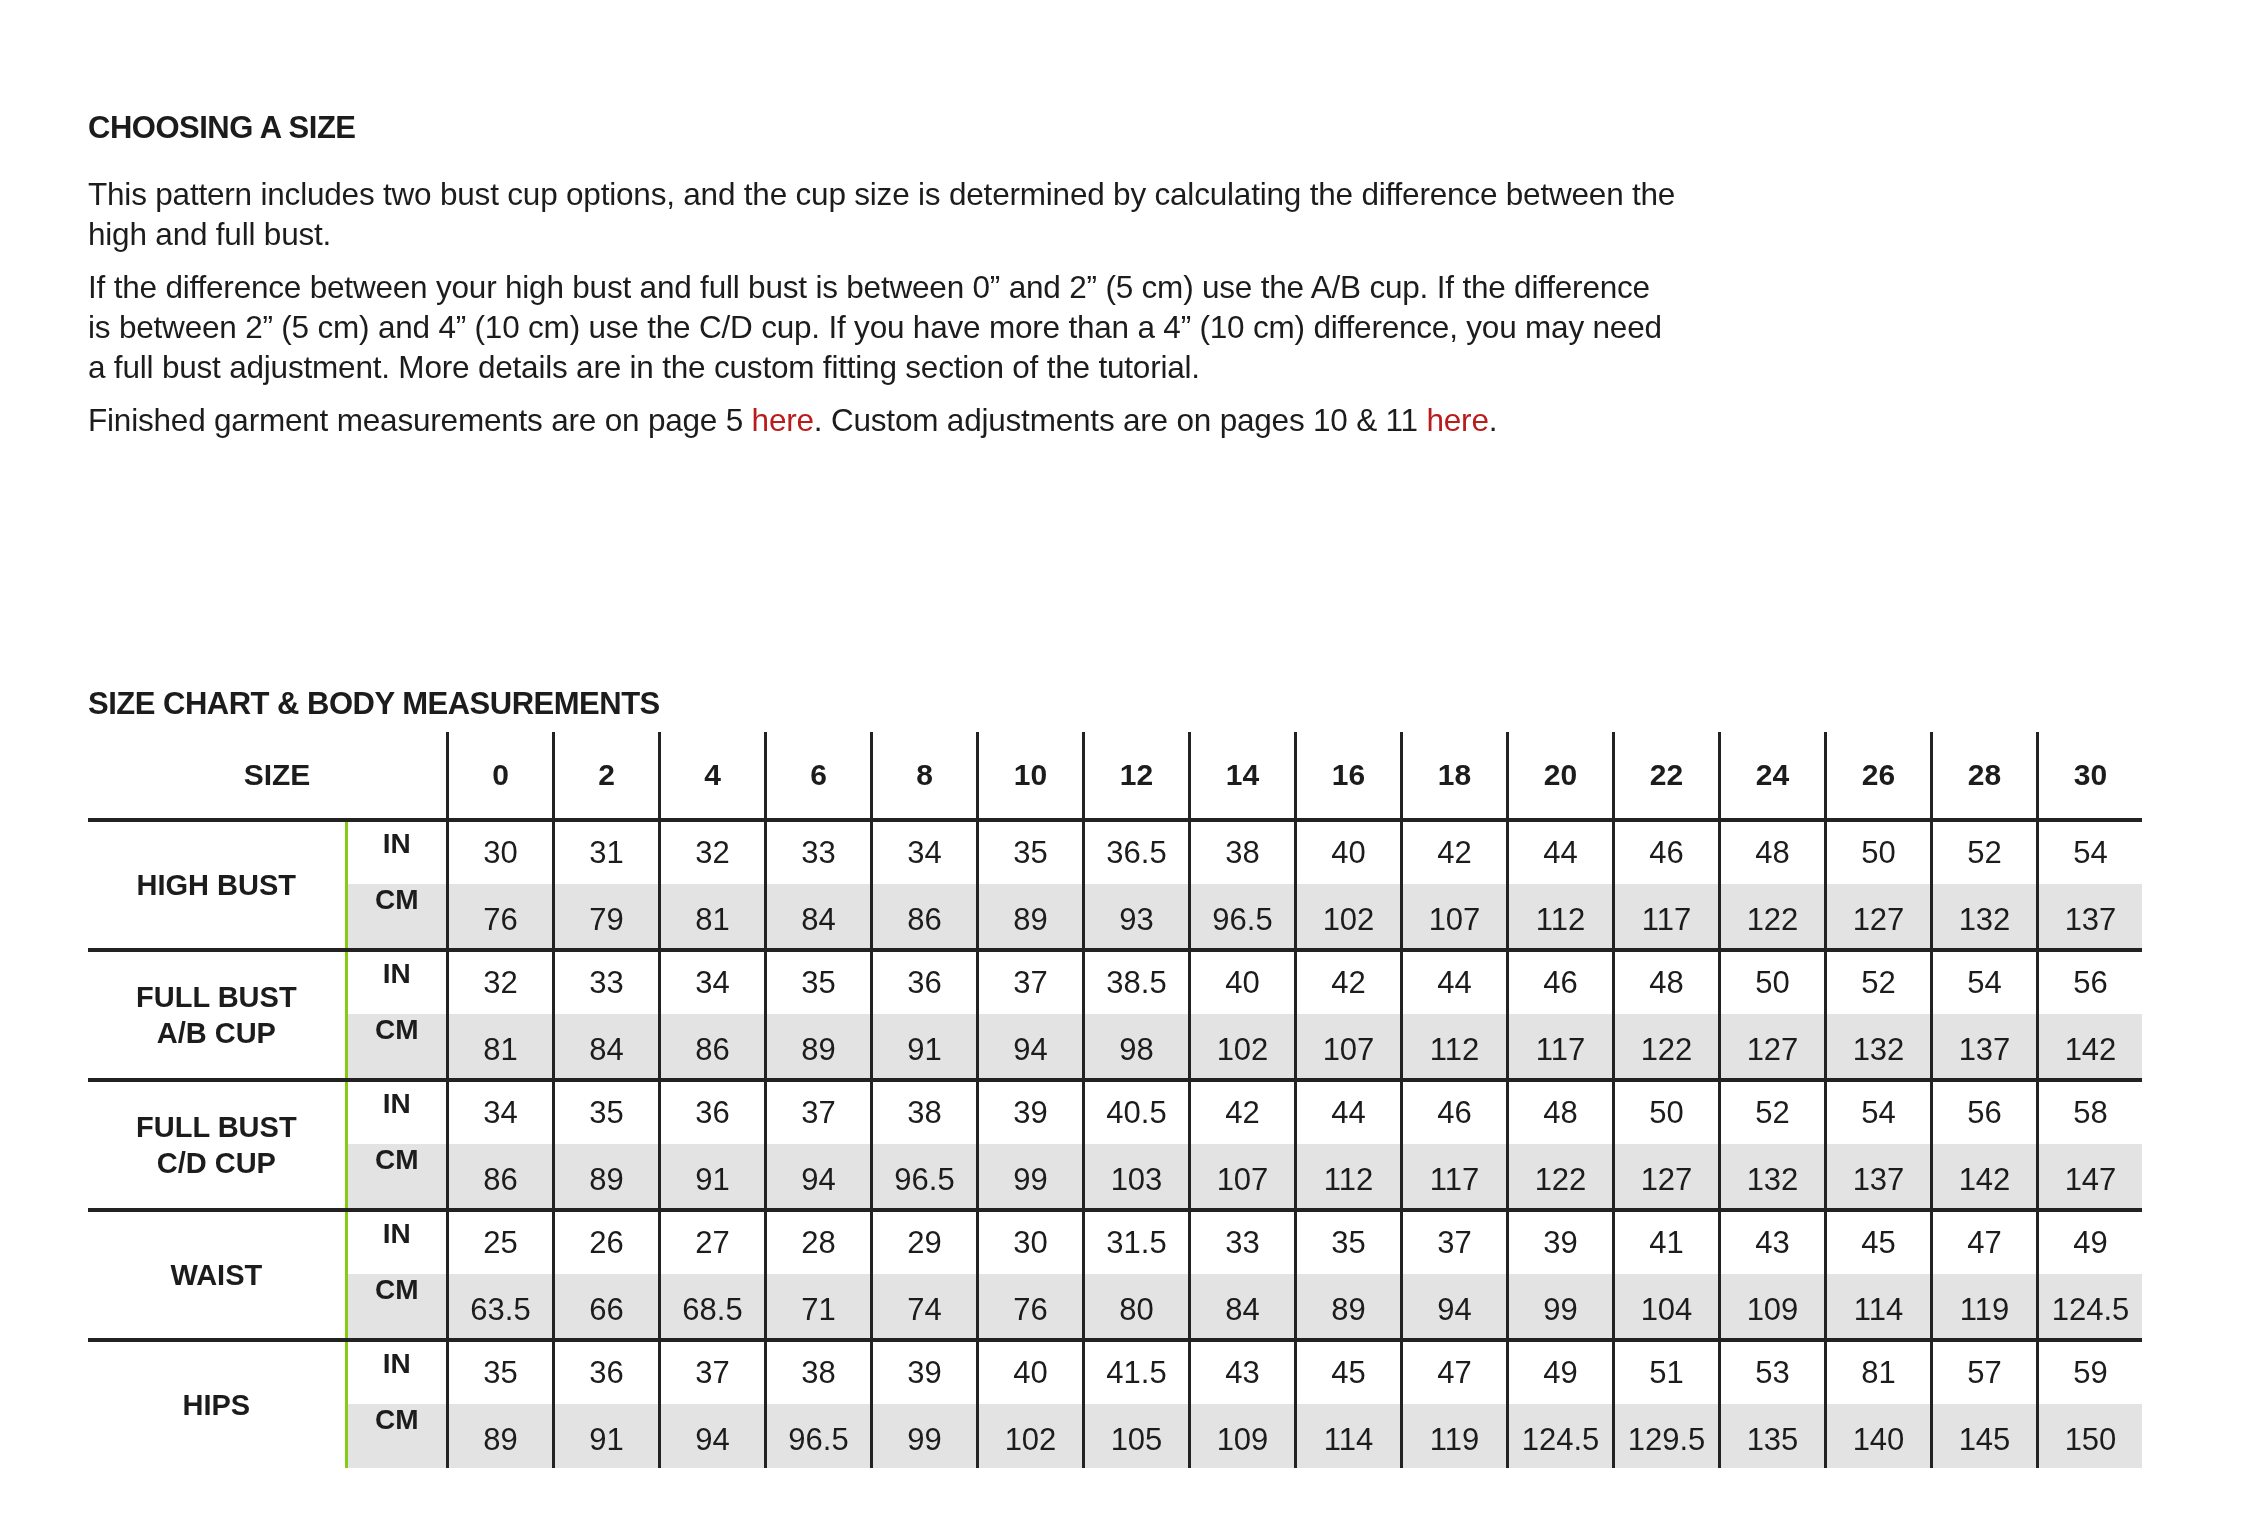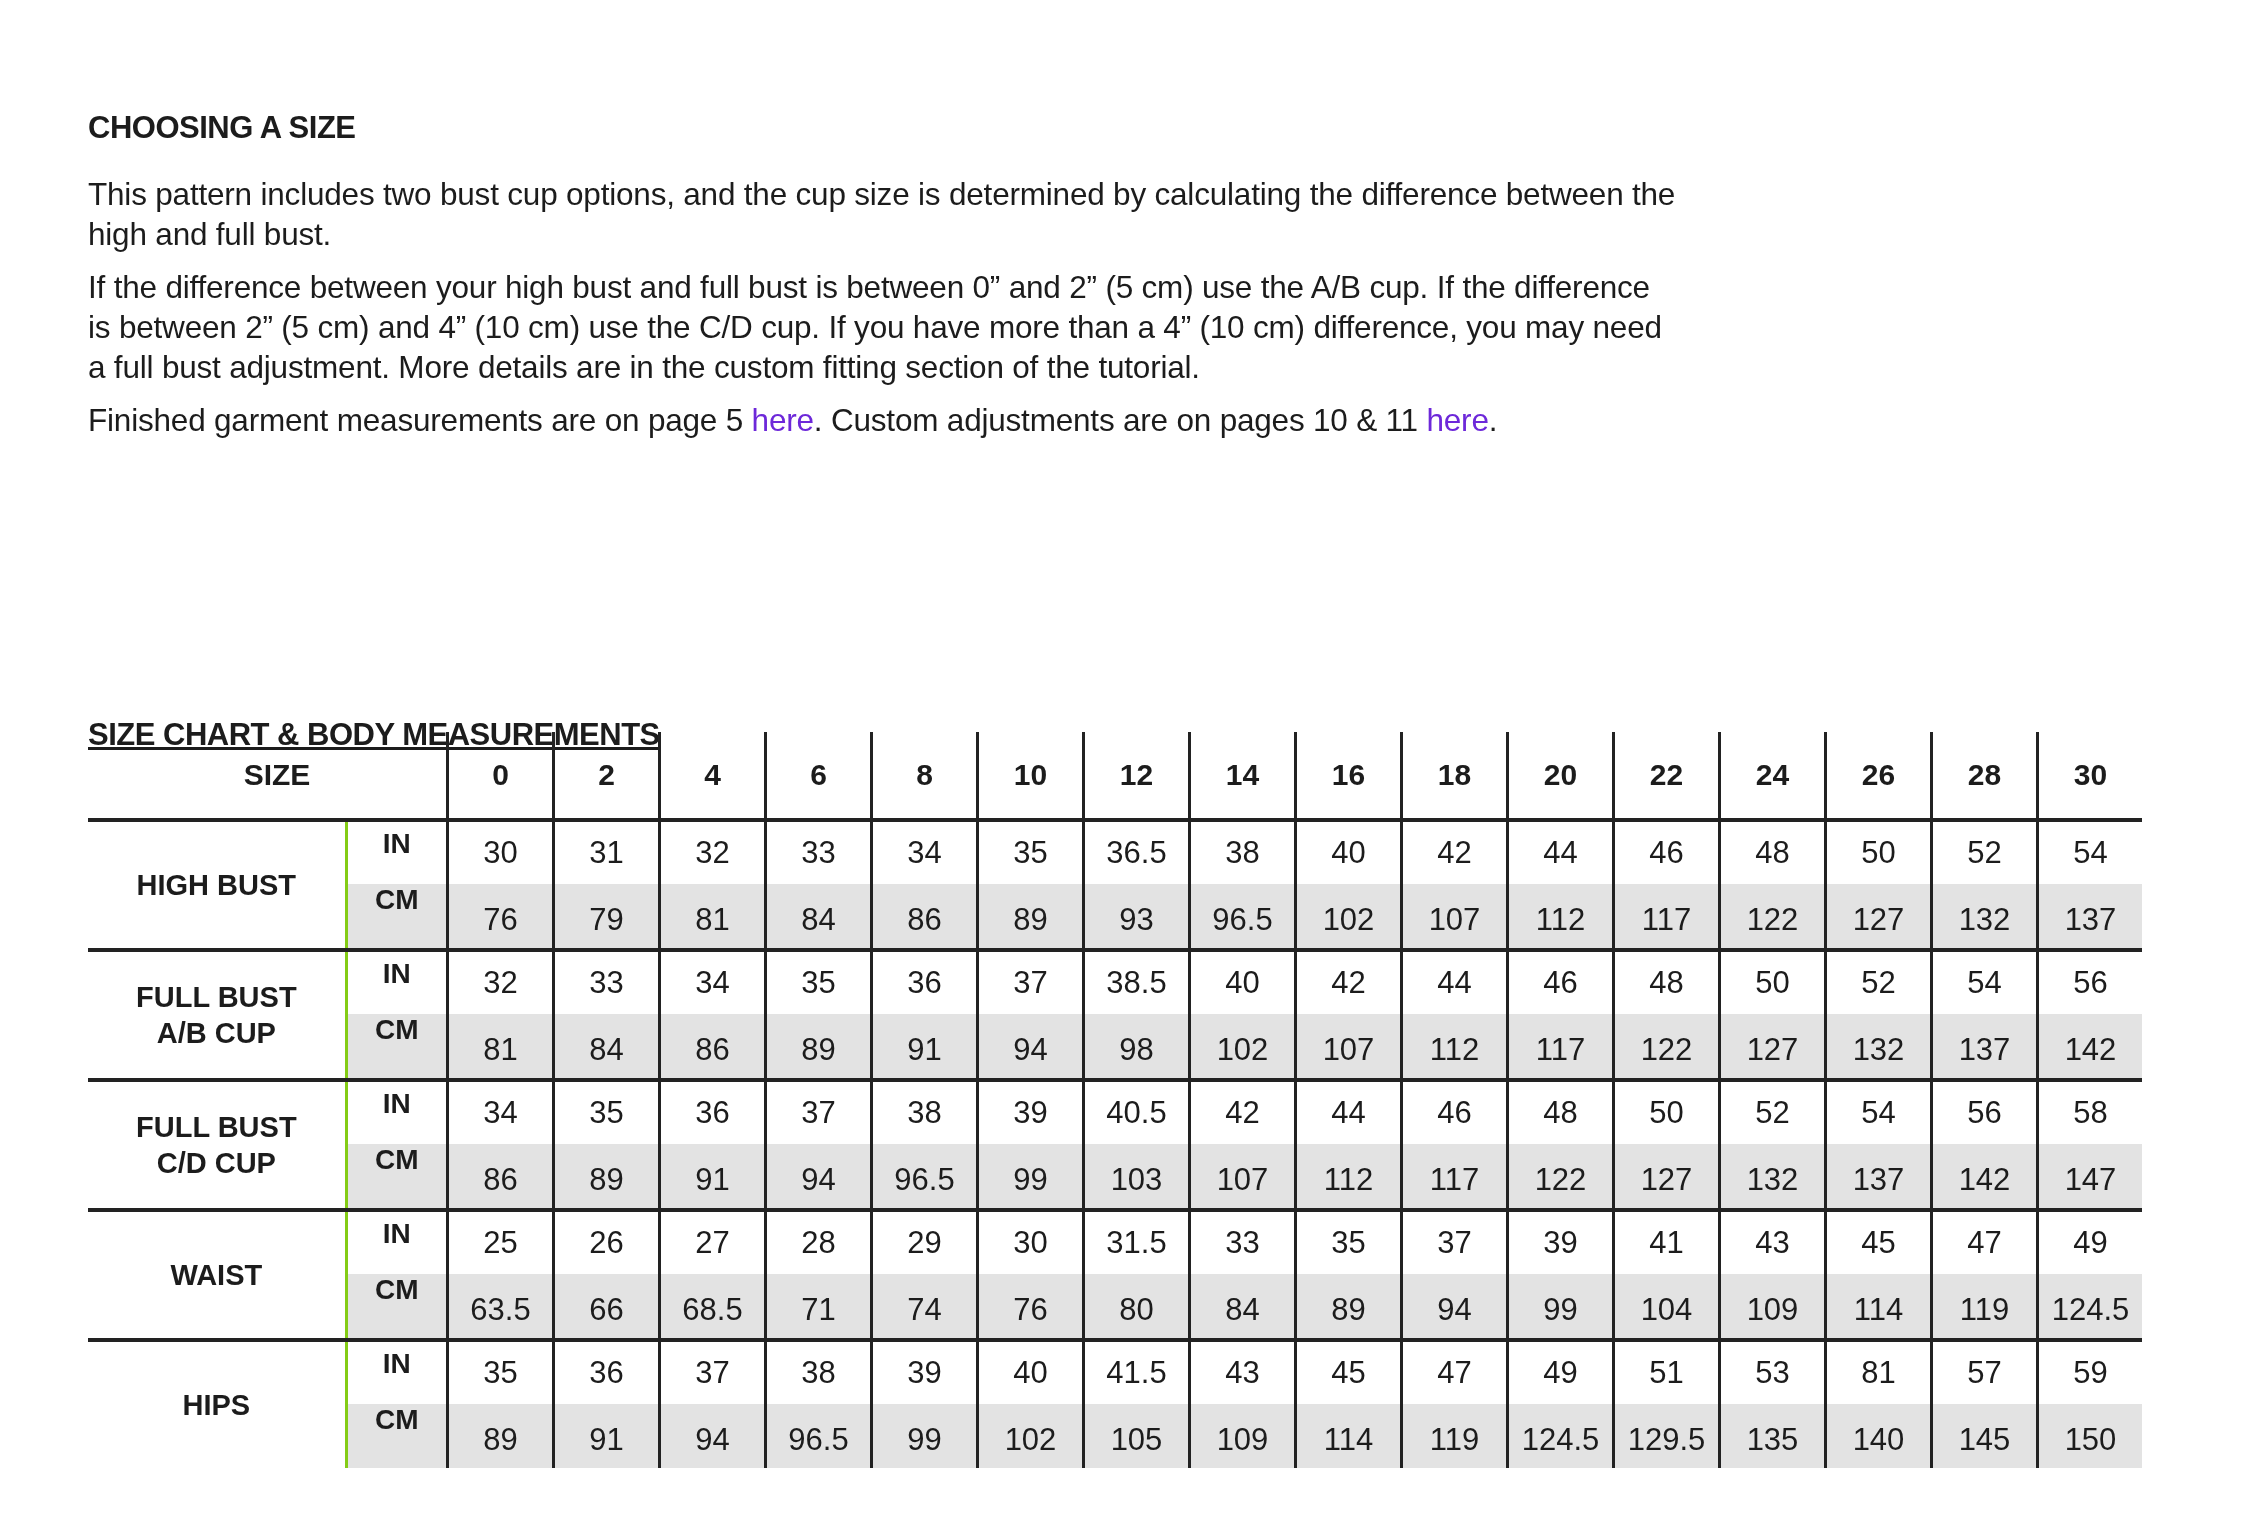--- a/index.html
+++ b/index.html
@@ -2,22 +2,22 @@
 <html><head>
   <meta charset="utf-8">
   <style>
     html, body { margin: 0; padding: 0; background: #ffffff; }
     body { width: 2250px; height: 1516px; position: relative; overflow: hidden; font-family: "Liberation Sans", sans-serif; color: #1c1c1c; }
     .section { position: absolute; left: 88px; }
     .h-title { font-weight: bold; font-size: 31px; letter-spacing: -0.5px; margin: 0; }
     #s1 { top: 110px; width: 1640px; }
     #s1 .h-title { margin-bottom: 28px; }
     .para { font-size: 31.5px; line-height: 40px; margin: 0 0 13px 0; letter-spacing: -0.2px; }
-    .link { color: #6d28d9; text-decoration: none; cursor: pointer; }
-    #s2 { top: 717px; text-decoration: underline; }
+    .link { color: #b91c1c; text-decoration: none; cursor: pointer; }
+    #s2 { top: 686px; }
     table { position: absolute; left: 88px; top: 732px; border-collapse: collapse; }
     td, th { text-align: center; padding: 0; }
     .hdr-row th { height: 86px; font-size: 30px; font-weight: bold; border-bottom: 4px solid #222; }
     .hdr-row th.size-col { border-left: 3px solid #222; width: 103px; }
     .hdr-row th.size-label { width: 338px; text-align: center; padding-left: 20px; }
     .grp-label { width: 243px; font-weight: bold; font-size: 29px; line-height: 36px; border-bottom: 4px solid #222; }
     .unit { width: 93px; font-weight: bold; font-size: 28px; border-left: 3px solid #84cc16; vertical-align: top; padding-top: 6px; }
     .val { font-size: 31px; border-left: 3px solid #222; width: 103px; }
     tr.in-row td { height: 56px; }
     tr.cm-row td { height: 56px; }

